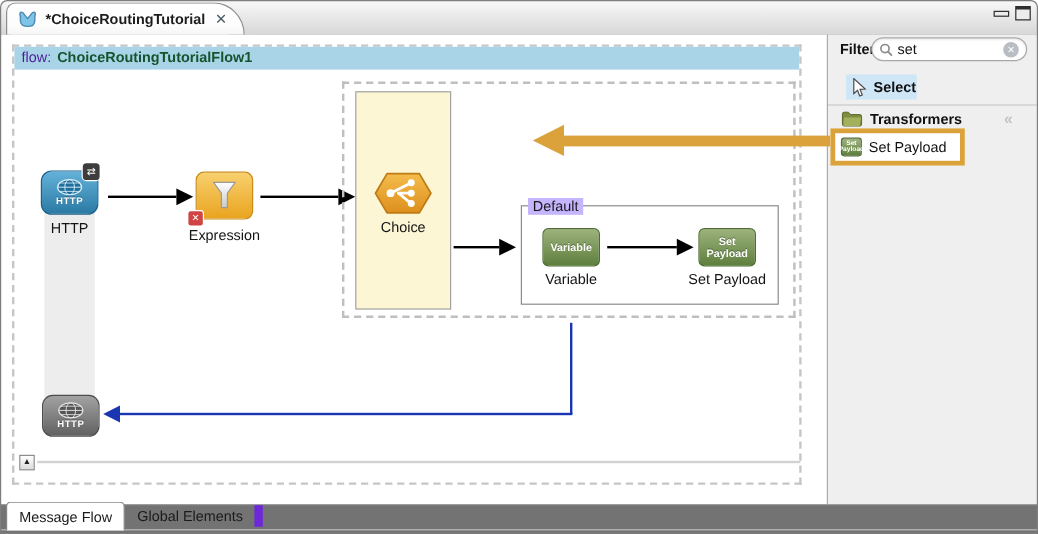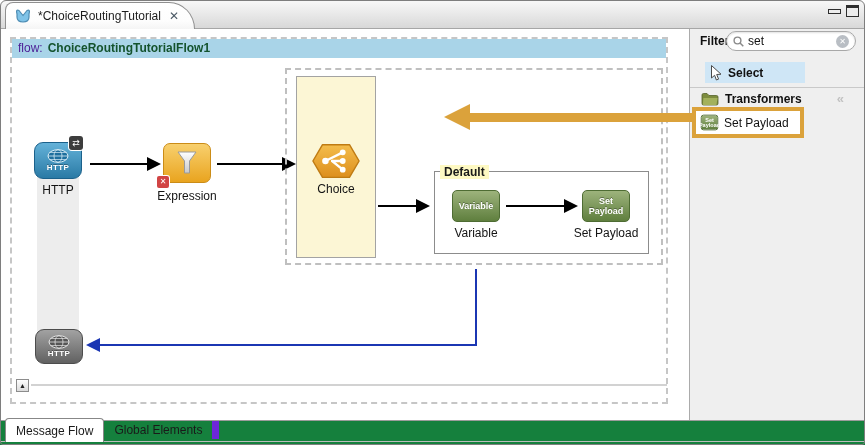--- a/index.html
+++ b/index.html
@@ -9,21 +9,21 @@
     font-family:"Liberation Sans","DejaVu Sans",sans-serif;
     font-size:12px;color:#111;overflow:hidden;background:#fff;
   }
   .abs{position:absolute;}
   .window-frame{position:absolute;inset:0;border:1px solid #7e7e7e;border-radius:6px 6px 3px 3px;pointer-events:none;z-index:60;}
   
   .titlebar{left:0;top:0;width:865px;height:29px;background:linear-gradient(#f9f9f9,#d8d8d8);border-bottom:1px solid #a6a6a6;border-radius:6px 6px 0 0;}
   .editor-tab{left:5px;top:2px;height:27px;min-width:190px;z-index:2;display:flex;align-items:center;gap:6px;padding:0 14px 0 8px;
     background:linear-gradient(#ffffff,#fdfdfd 70%,#f5f5f5);border:1px solid #8f8f8f;border-bottom:none;
     border-radius:8px 26px 0 0 / 8px 27px 0 0;}
-  .editor-tab .tab-title{font-weight:normal;color:#1d1d1d;}
+  .editor-tab .tab-title{font-weight:bold;color:#1d1d1d;}
   .tab-close{font-size:12px;font-weight:bold;color:#4c5a66;margin-left:2px;cursor:default;}
   .win-btn{border:1px solid #2e2e2e;background:#ececec;}
   .btn-min{left:828px;top:9px;width:13px;height:5px;}
   .btn-max{left:846px;top:5px;width:13px;height:12px;border-top-width:3px;}
   
   .canvas-bg{left:1px;top:29px;width:688px;height:392px;background:#fff;}
   .divider{left:689px;top:29px;width:1px;height:392px;background:#ababab;}
   .palette-bg{left:690px;top:29px;width:174px;height:392px;background:#efefef;}
   
   .flow-container{left:10px;top:37px;width:658px;height:367px;border:2px dashed #c6c6c6;}
@@ -37,46 +37,46 @@
   .http-gray{border-color:#4c4c4c;background:linear-gradient(#a2a2a2,#616161);}
   .badge-exchange{left:69px;top:136px;width:14px;height:14px;background:#3d3d3d;border-radius:3px;color:#fff;font-size:9px;line-height:14px;text-align:center;box-shadow:0 0 0 1px #fff;}
   .expr-icon{left:163px;top:143px;width:48px;height:40px;border-radius:7px;border:1px solid #cb8c17;background:linear-gradient(#f8d06e,#e9a41f);display:flex;align-items:center;justify-content:center;}
   .badge-error{left:157px;top:176px;width:12px;height:12px;background:#d14444;border-radius:2px;color:#fff;font-size:8px;font-weight:bold;line-height:12px;text-align:center;box-shadow:0 0 0 1px #fff;}
   .node-label{text-align:center;color:#141414;}
   .arrow-line{background:#000;height:2px;}
   .ah-right{width:0;height:0;border-top:7px solid transparent;border-bottom:7px solid transparent;border-left:14px solid #000;}
   .choice-area{left:285px;top:68px;width:378px;height:197px;border:2px dashed #bfbfbf;}
   .choice-scope{left:296px;top:76px;width:80px;height:182px;background:#fcf6d5;border:1px solid #a3a3a3;}
   .default-scope{left:434px;top:171px;width:215px;height:83px;border:1px solid #8c8c8c;}
-  .default-label{left:440px;top:165px;background:#fef9c3;padding:0 4px;color:#1a1a1a;font-weight:bold;}
+  .default-label{left:440px;top:165px;background:#c4b5fd;padding:0 4px;color:#1a1a1a;}
   .green-node{width:48px;height:32px;border-radius:5px;border:1px solid #4e6c33;background:linear-gradient(#9db37c,#5f7f3e);
     color:#fff;font-weight:bold;font-size:9px;text-align:center;text-shadow:0 -1px rgba(0,0,0,.35);display:flex;flex-direction:column;align-items:center;justify-content:center;line-height:10px;}
   .blue-line{background:#1b36b3;}
   .bh-left{width:0;height:0;border-top:7px solid transparent;border-bottom:7px solid transparent;border-right:14px solid #1b36b3;}
   .collapse-handle{left:16px;top:379px;width:13px;height:13px;border:1px solid #8c8c8c;background:linear-gradient(#fff,#dcdcdc);font-size:7px;line-height:11px;text-align:center;color:#222;}
   .flow-bottom-line{left:31px;top:384px;width:636px;height:2px;background:#d2d2d2;}
   
   .orange-shaft{left:470px;top:113px;width:222px;height:9px;background:#dba23b;z-index:5;}
   .orange-head{left:444px;top:104px;width:0;height:0;border-top:13px solid transparent;border-bottom:13px solid transparent;border-right:26px solid #dba23b;z-index:5;}
   
   .filter-label{left:700px;top:34px;font-weight:bold;}
   .search-box{left:726px;top:31px;width:130px;height:20px;border:1px solid #a8a8a8;border-radius:10px;background:#fff;display:flex;align-items:center;padding:0 4px 0 6px;box-shadow:inset 0 1px 2px rgba(0,0,0,.12);}
   .filter-input{border:none;outline:none;background:transparent;width:88px;font:12px "Liberation Sans","DejaVu Sans",sans-serif;margin-left:4px;padding:0;color:#111;}
   .clear-btn{width:13px;height:13px;border-radius:50%;background:#b9bec4;color:#fff;font-size:8px;font-weight:bold;line-height:13px;text-align:center;flex:none;}
-  .select-tool{left:705px;top:62px;width:100px;height:21px;background:#cfe6f6;display:flex;align-items:center;gap:6px;padding-left:5px;}
+  .select-tool{left:705px;top:62px;width:59px;height:21px;background:#cfe6f6;display:flex;align-items:center;gap:6px;padding-left:5px;}
   .select-tool .lbl{font-weight:bold;}
   .palette-sep{left:690px;top:87px;width:174px;height:1px;background:#c9c9c9;}
   .category-row{left:690px;top:88px;width:178px;height:21px;display:flex;align-items:center;gap:6px;padding:0 24px 0 11px;}
   .category-row .lbl{font-weight:bold;flex:1;}
   .chevrons{color:#c2c2c2;font-size:13px;font-weight:bold;}
   .sp-item{left:692px;top:107px;width:112px;height:31px;border:4px solid #dba23b;background:#fff;display:flex;align-items:center;gap:5px;padding-left:4px;z-index:6;}
   .mini-green{width:19px;height:17px;border-radius:3px;border:1px solid #4e6c33;background:linear-gradient(#9db37c,#5f7f3e);
     color:#fff;font-weight:bold;font-size:6px;line-height:5px;text-align:center;display:flex;flex-direction:column;align-items:center;justify-content:center;transform:scale(.92);}
   
-  .bottom-strip{left:0;top:420px;width:865px;height:25px;background:#15803d;border-top:1px solid #9c9c9c;}
+  .bottom-strip{left:0;top:420px;width:865px;height:25px;background:#737373;border-top:1px solid #9c9c9c;}
   .bottom-strip .hairline{position:absolute;left:0;top:20px;width:865px;height:1px;background:#bdbdbd;}
   .bottom-tabs{position:absolute;left:5px;top:-3px;display:flex;align-items:stretch;height:24px;}
   .btab{display:flex;align-items:center;padding:0 10px;color:#1a1a1a;}
   .btab.active{background:#fff;border:1px solid #878787;border-bottom:none;border-radius:4px 4px 0 0;z-index:2;}
   .btab.plain{border-right:7px solid #6d28d9;margin-top:3px;height:18px;}
 </style>
 </head>
 <body>
 
 <div id="stage">

